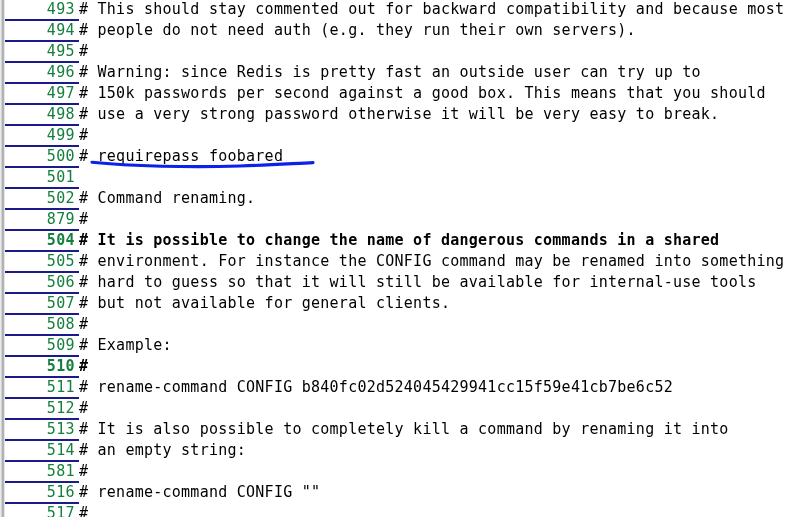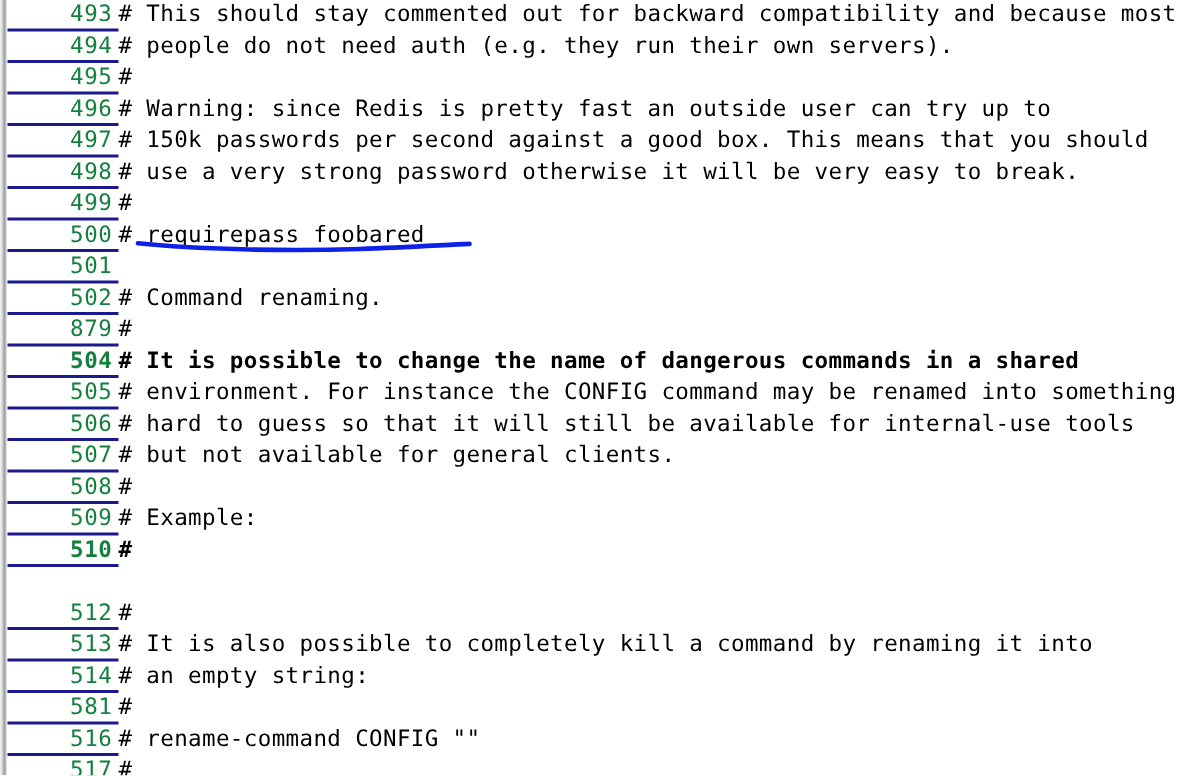--- a/index.html
+++ b/index.html
@@ -105,20 +105,21 @@
       <div class="code-line" style="top: 168px;"><div class="ln-gutter"><span class="ln-num">501</span></div><span class="ln-text"></span></div>
       <div class="code-line" style="top: 189px;"><div class="ln-gutter"><span class="ln-num">502</span></div><span class="ln-text"># Command renaming.</span></div>
       <div class="code-line" style="top: 210px;"><div class="ln-gutter"><span class="ln-num">879</span></div><span class="ln-text">#</span></div>
       <div class="code-line" style="top: 231px; font-weight: bold;"><div class="ln-gutter"><span class="ln-num">504</span></div><span class="ln-text"># It is possible to change the name of dangerous commands in a shared</span></div>
       <div class="code-line" style="top: 252px;"><div class="ln-gutter"><span class="ln-num">505</span></div><span class="ln-text"># environment. For instance the CONFIG command may be renamed into something</span></div>
       <div class="code-line" style="top: 273px;"><div class="ln-gutter"><span class="ln-num">506</span></div><span class="ln-text"># hard to guess so that it will still be available for internal-use tools</span></div>
       <div class="code-line" style="top: 294px;"><div class="ln-gutter"><span class="ln-num">507</span></div><span class="ln-text"># but not available for general clients.</span></div>
       <div class="code-line" style="top: 315px;"><div class="ln-gutter"><span class="ln-num">508</span></div><span class="ln-text">#</span></div>
       <div class="code-line" style="top: 336px;"><div class="ln-gutter"><span class="ln-num">509</span></div><span class="ln-text"># Example:</span></div>
       <div class="code-line" style="top: 357px; font-weight: bold;"><div class="ln-gutter"><span class="ln-num">510</span></div><span class="ln-text">#</span></div>
+      <div class="code-line" style="top: 378px;"><div class="ln-gutter"><span class="ln-num">511</span></div><span class="ln-text"># rename-command CONFIG b840fc02d524045429941cc15f59e41cb7be6c52</span></div>
       <div class="code-line" style="top: 399px;"><div class="ln-gutter"><span class="ln-num">512</span></div><span class="ln-text">#</span></div>
       <div class="code-line" style="top: 420px;"><div class="ln-gutter"><span class="ln-num">513</span></div><span class="ln-text"># It is also possible to completely kill a command by renaming it into</span></div>
       <div class="code-line" style="top: 441px;"><div class="ln-gutter"><span class="ln-num">514</span></div><span class="ln-text"># an empty string:</span></div>
       <div class="code-line" style="top: 462px;"><div class="ln-gutter"><span class="ln-num">581</span></div><span class="ln-text">#</span></div>
       <div class="code-line" style="top: 483px;"><div class="ln-gutter"><span class="ln-num">516</span></div><span class="ln-text"># rename-command CONFIG ""</span></div>
       <div class="code-line" style="top: 504px;"><div class="ln-gutter"><span class="ln-num">517</span></div><span class="ln-text">#</span></div>
     </div>
 
   <svg id="annotation-underline" viewBox="0 0 225 16" preserveAspectRatio="none" aria-hidden="true">
     <path d="M2,4.2 C40,8.2 100,9.6 150,8.0 C180,7.0 205,5.4 223,4.6" fill="none" stroke="#0e21e8" stroke-width="3.1" stroke-linecap="round"></path>

